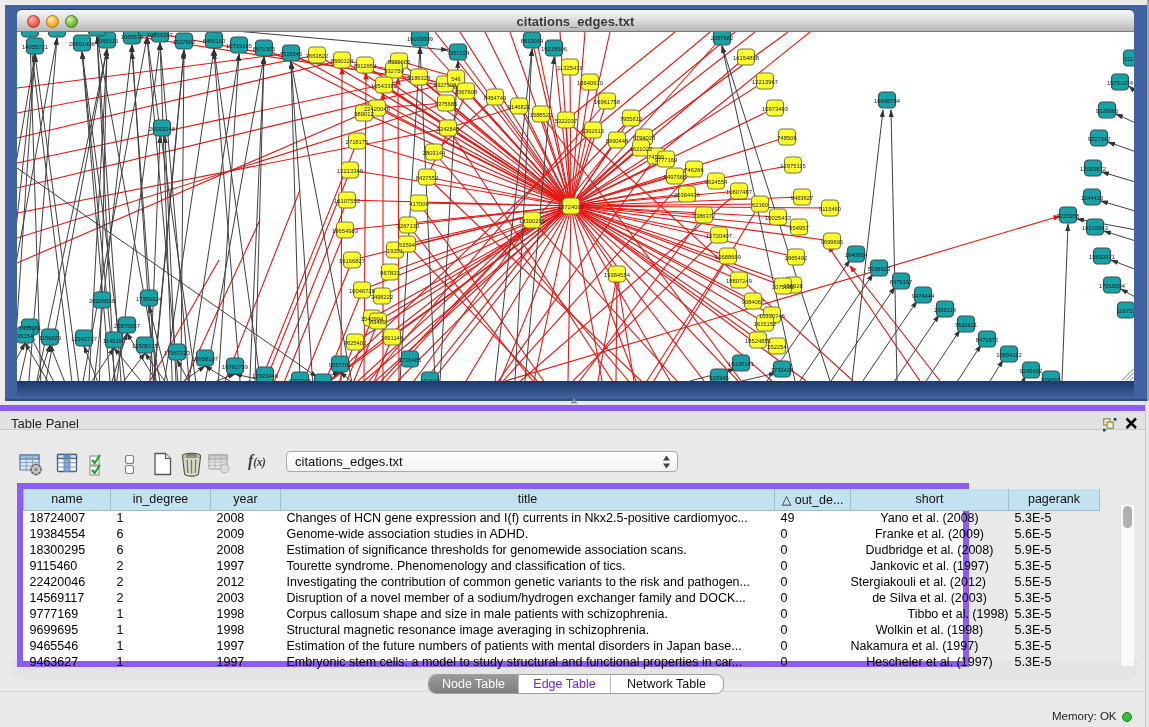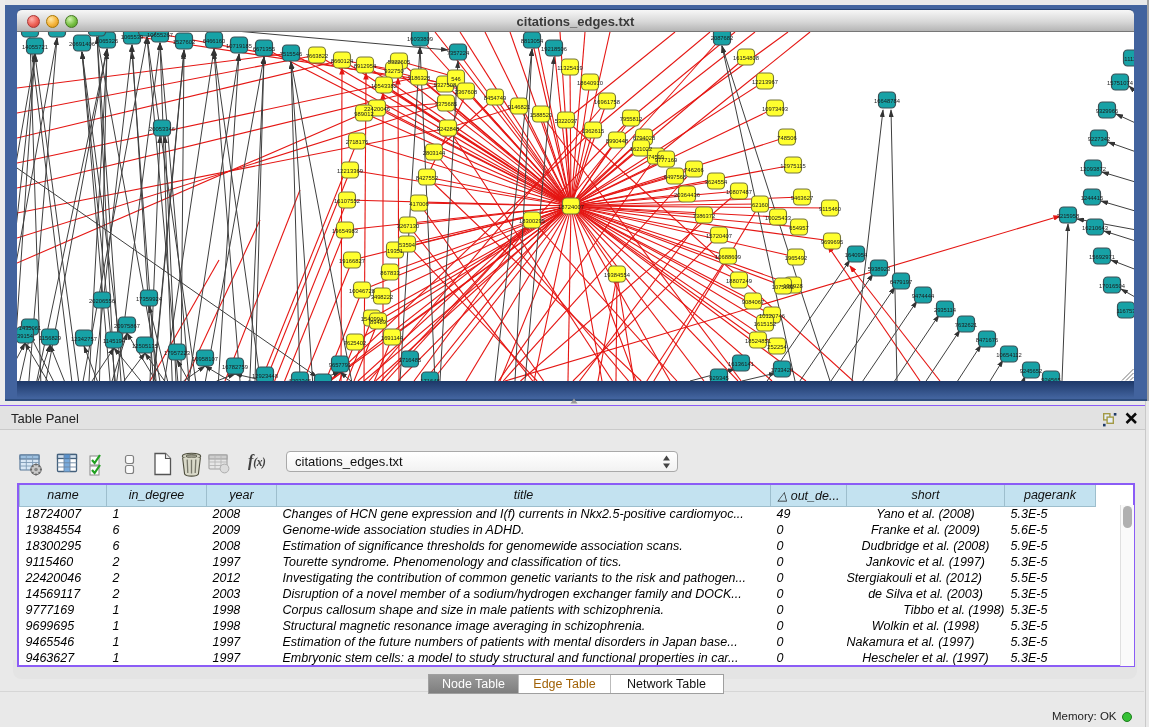--- a/index.html
+++ b/index.html
@@ -16,37 +16,37 @@
 svg .k {stroke:#3f3f3f;stroke-width:1.0;}
 svg .nt {fill:#17a2a6;stroke:#3a4f55;stroke-width:1.2;}
 svg .ny {fill:#ffff2e;stroke:#77773a;stroke-width:1.1;}
 svg .lb {font:5.8px "Liberation Sans",sans-serif;fill:#1c1c1c;text-anchor:middle;}
 
 #rstrip {left:1144.5px;top:401px;width:1.5px;height:326px;background:#c9c9c9;}
 #rline {left:1146.5px;top:0;width:2.5px;height:401px;background:#a2a2a2;}
 #lstrip {left:0;top:0;width:5px;height:401px;background:#ececec;}
 
 #tp {left:0;top:401px;width:1149px;height:326px;background:#e9e9e9;}
-#tphead {left:0;top:405px;width:1146px;height:25px;background:#e2e2e2;border-top:1px solid #8b5cf6;border-bottom:1px solid #cacaca;text-align:right;}
+#tphead {left:0;top:405px;width:1146px;height:25px;background:#e2e2e2;border-top:6px solid #8b5cf6;border-bottom:1px solid #cacaca;text-align:right;}
 #tphead .t {position:absolute;left:11px;top:5px;font-size:13px;color:#222;}
 #divider {left:568px;top:398px;width:12px;height:6px;}
 #combo {left:286px;top:451px;width:392px;height:21px;background:linear-gradient(#ffffff,#f2f2f2);border:1px solid #a9a9a9;border-radius:4px;font-size:13px;color:#111;padding:2px 8px;}
 
-#tblwrap {left:17px;top:483px;width:1118px;height:184px;background:#fff;border:2px solid #8b5cf6;z-index:3;font-style:italic;}
+#tblwrap {left:17px;top:483px;width:952px;height:184px;background:#fff;border:6px solid #8b5cf6;z-index:3;}
 #tblwrap2 {}
 table {border-collapse:collapse;table-layout:fixed;width:976px;font-size:12.5px;}
 th {background:#c3e2f0;border:1px solid #9dbecd;border-top:none;font-weight:normal;font-size:12.5px;height:21px;padding:0;color:#111;}
 td {height:16px;padding:0 0 0 6px;white-space:nowrap;overflow:hidden;color:#000;font-size:12.5px;}
 #vscroll {left:1120px;top:505px;width:14px;height:161px;background:#fafafa;border-left:1px solid #e0e0e0;z-index:4;}
 #vthumb {left:1122.5px;top:506px;width:9px;height:22px;background:#b0b0b0;border-radius:5px;z-index:5;}
 
-#tabs {left:428px;top:674px;width:296px;height:20px;border:1px solid #9f9f9f;border-radius:0;background:#fff;overflow:hidden;font-size:12.5px;}
+#tabs {left:428px;top:674px;width:296px;height:20px;border:1px solid #9f9f9f;border-radius:8px;background:#fff;overflow:hidden;font-size:12.5px;}
 #tabs div {float:left;height:20px;line-height:19px;text-align:center;}
 #seg1 {width:89px;background:linear-gradient(#9a9a9a,#7b7b7b);color:#fff;}
-#seg2 {width:92px;border-left:1px solid #bbb;color:#a16207;}
+#seg2 {width:92px;border-left:1px solid #bbb;color:#6d28d9;}
 #seg3 {width:112px;border-left:1px solid #bbb;color:#111;}
 #mem {left:1052px;top:710px;font-size:11.5px;color:#222;}
 #memdot {left:1121.5px;top:711.5px;width:10px;height:10px;border-radius:50%;background:#35c135;border:1px solid #1e7d1e;}
 #botline {left:0;top:691px;width:1144px;height:1px;background:#d6d6d6;}
 .icon {position:absolute;top:452px;}
 </style></head><body>
 <div id="root">
 <div class="abs" id="desk"></div>
 <div class="abs" id="deskshade"></div>
 <div class="abs" id="deskline"></div>

